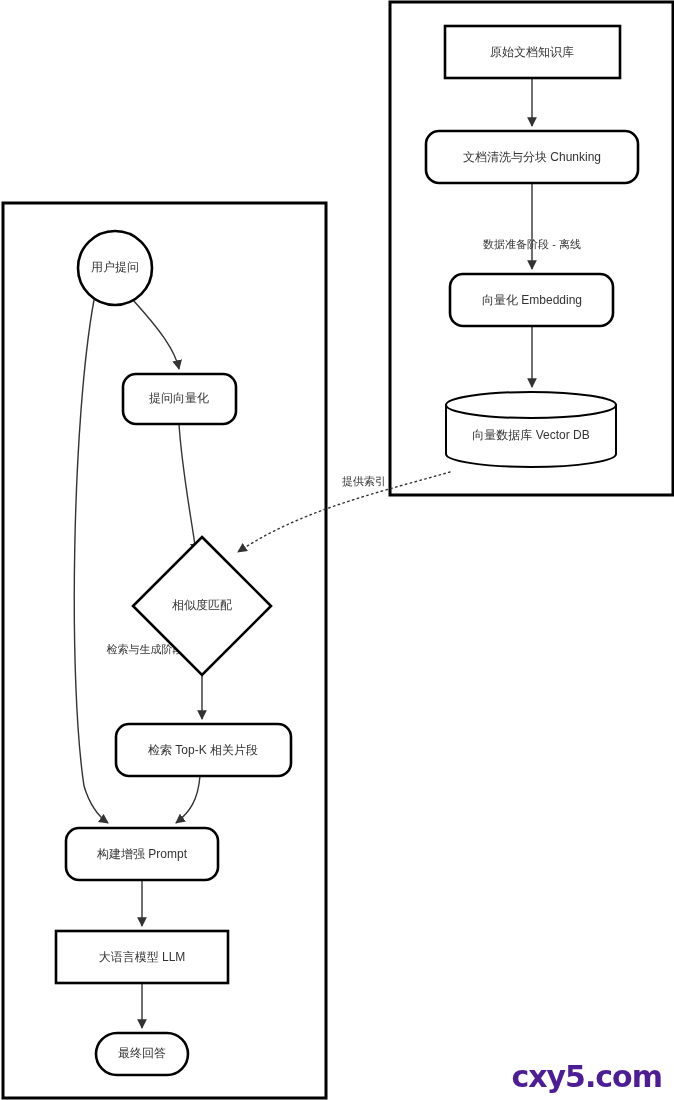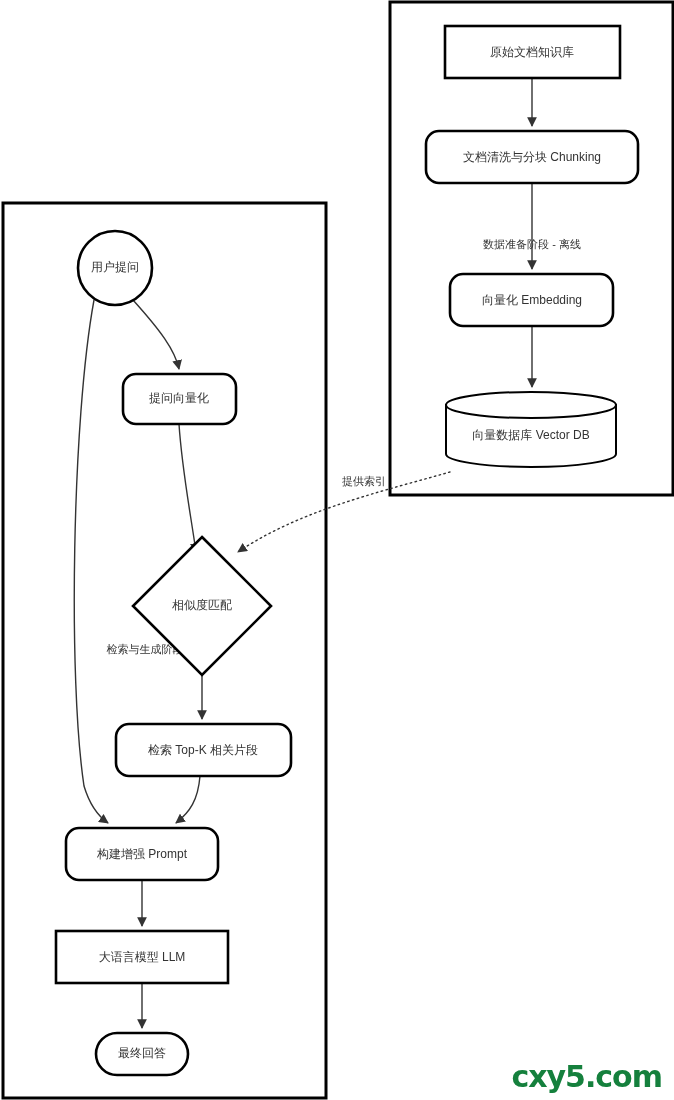--- a/index.html
+++ b/index.html
@@ -69,21 +69,21 @@
     fill: none;
     stroke: #333333;
     stroke-width: 1.4;
     stroke-dasharray: 1.5 3.5;
     stroke-linecap: round;
   }
   .watermark {
     position: absolute;
     right: 12px;
     bottom: 8px;
-    color: #15803d;
+    color: #4c1d95;
     font-family: "DejaVu Sans", sans-serif;
     font-weight: bold;
     font-size: 30px;
     letter-spacing: -1px;
     line-height: 1;
     user-select: none;
   }
 </style>
 </head>
 <body>

